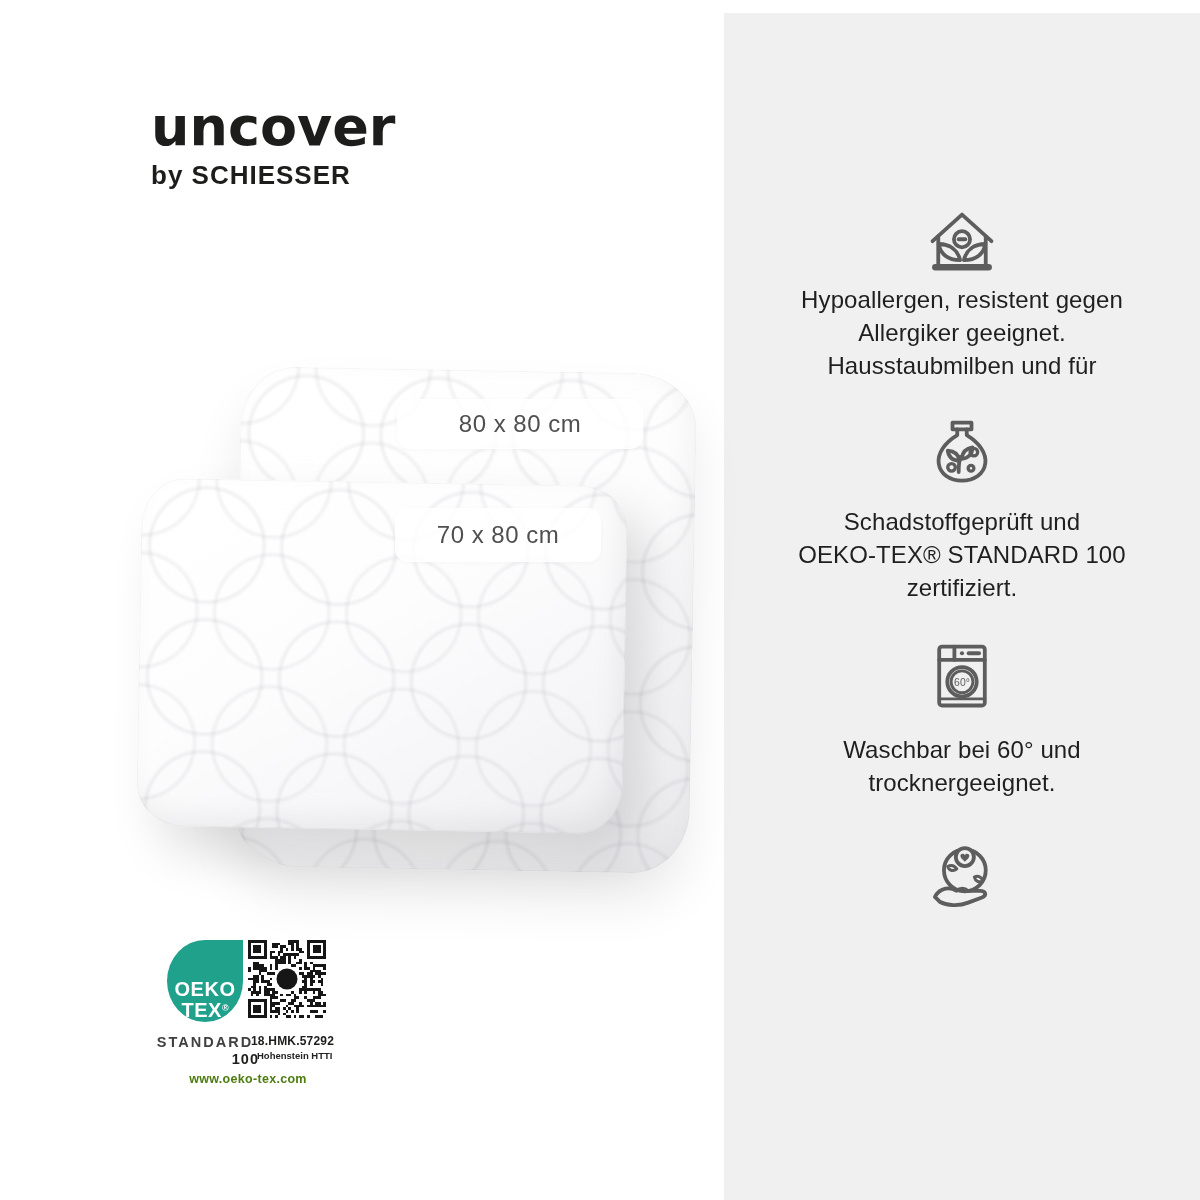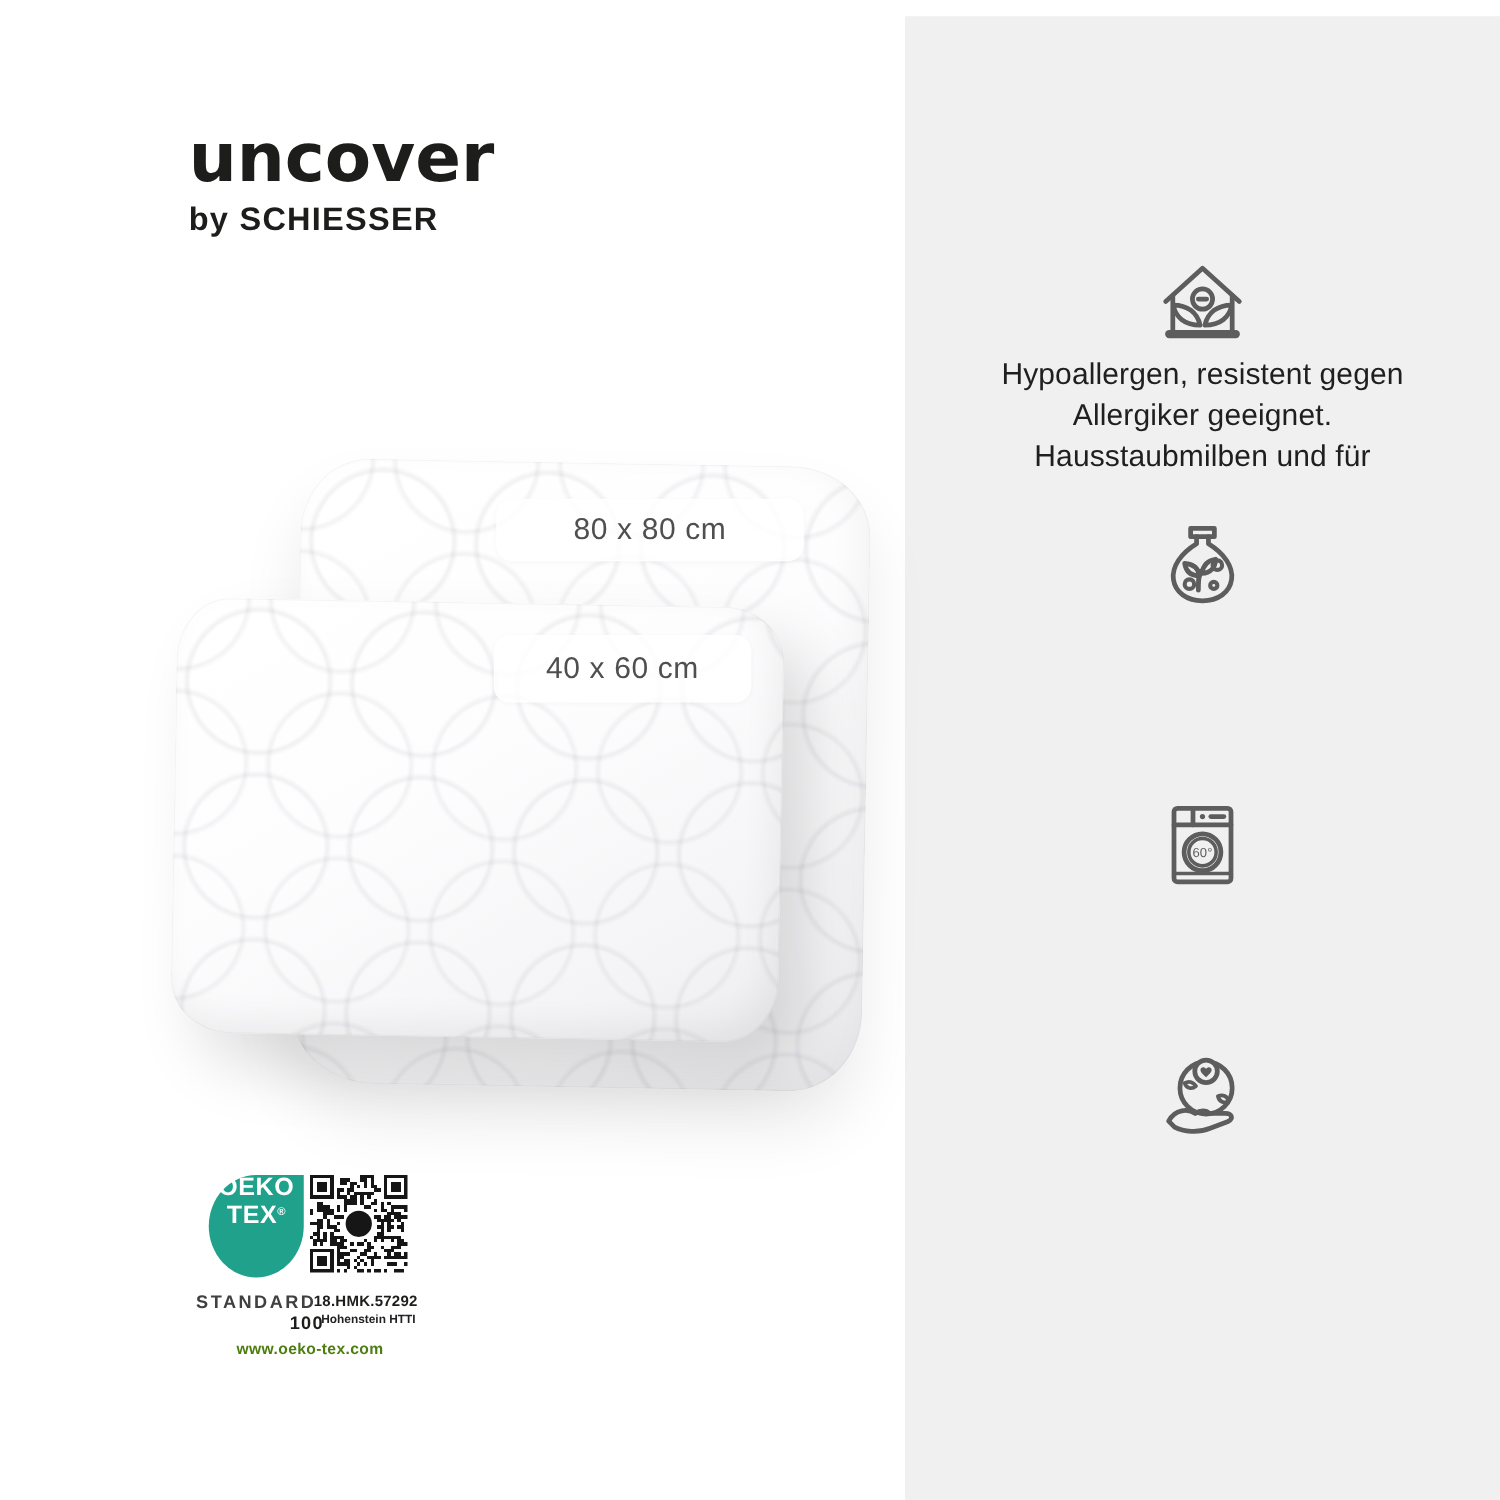--- a/index.html
+++ b/index.html
@@ -60,21 +60,21 @@
   }
   .badge-80{left:364px;top:399px;width:244px;height:48px;}
   .badge-40{left:362px;top:508px;width:204px;height:52px;}
 
   
   .cert{position:absolute;left:120px;top:938px;width:200px;height:160px;}
   .oeko-drop{
     position:absolute;left:14px;top:2px;width:76px;height:82px;
     background:#1fa18c;
     border-radius:50% 0 50% 50%;
-    display:flex;flex-direction:column;align-items:center;justify-content:flex-start;
+    display:flex;flex-direction:column;align-items:center;justify-content:flex-end;
     color:#ffffff;font-weight:700;font-size:20px;line-height:1.08;letter-spacing:0.5px;
   }
   .oeko-drop sup{font-size:9px;vertical-align:6px;letter-spacing:0;}
   .qr{position:absolute;left:95px;top:2px;width:78px;height:78px;}
   .cert-standard{position:absolute;left:0;top:96px;width:104px;text-align:center;
     font-weight:700;font-size:14.5px;letter-spacing:2px;color:#404040;}
   .cert-100{position:absolute;left:2px;top:113px;width:104px;text-align:right;
     font-weight:700;font-size:14.5px;letter-spacing:1px;color:#1d1d1b;}
   .cert-id{position:absolute;left:98px;top:96px;font-weight:700;font-size:12px;color:#1d1d1b;letter-spacing:0.2px;}
   .cert-inst{position:absolute;left:104px;top:112px;font-weight:700;font-size:9.5px;color:#222;}
@@ -106,21 +106,21 @@
       <div class="logo-sub">by SCHIESSER</div>
     </div>
 
     <div class="pillow pillow-big"></div>
     <div class="pillow pillow-small"></div>
 
     <div class="size-badge badge-80">
       <span>80 x 80 cm</span>
     </div>
     <div class="size-badge badge-40">
-      <span>40 x 60 cm</span>
+      <span>70 x 80 cm</span>
     </div>
 
     <div class="cert">
       <div class="oeko-drop">
         <span>OEKO</span>
         <span><span>TEX</span><sup>®</sup></span>
       </div>
       <svg id="qr" class="qr" viewBox="0 0 78 78">
           <g fill="#161616" shape-rendering="crispEdges">
             <rect x="40.34" y="0.00" width="2.69" height="2.69"></rect>
@@ -422,32 +422,41 @@
     <svg class="feature-icon icon-2 ficon" viewBox="0 0 80 80">
       <rect x="30" y="6" width="20" height="7"></rect>
       <path d="M35 13 L35 19 C22 27 14 38 15.5 49 C17 60 27 67 40 67 C53 67 63 60 64.5 49 C66 38 58 27 45 19 L45 13"></path>
       <path d="M36.5 58 C36.5 50 36.5 46 38.5 42"></path>
       <path d="M37.5 46 C30 46 26 42 25 35.5 C32.5 36 36.5 40 37.5 46 Z"></path>
       <path d="M39.5 44 C40.5 37 44.5 33 51 32 C51 39 46.5 43.5 39.5 44 Z"></path>
       <circle cx="52.5" cy="37" r="4" stroke-width="3.5"></circle>
       <circle cx="29" cy="53" r="4" stroke-width="3.5"></circle>
       <circle cx="49.5" cy="54" r="3" stroke-width="3.5"></circle>
     </svg>
+    <div class="feature-text text-2">
+      <div>Schadstoffgeprüft und</div>
+      <div>OEKO-TEX® STANDARD 100</div>
+      <div>zertifiziert.</div>
+    </div>
 
     <svg class="feature-icon icon-3 ficon" viewBox="0 0 80 80">
       <rect x="16" y="8" width="48" height="62" rx="3"></rect>
       <path d="M16 22 H64"></path>
       <path d="M32 8 V22"></path>
       <circle cx="40" cy="15" r="2.2" fill="#5d5d5d" stroke="none"></circle>
       <path d="M47 15 H58"></path>
       <circle cx="40" cy="45" r="15.5"></circle>
       <circle cx="40" cy="45" r="11.5" stroke-width="3"></circle>
       <path d="M16 63 H64" stroke-width="3"></path>
       <text class="washer-temp" x="40" y="49" text-anchor="middle">60°</text>
     </svg>
+    <div class="feature-text text-3">
+      <div>Waschbar bei 60° und</div>
+      <div>trocknergeeignet.</div>
+    </div>
 
     <svg class="feature-icon icon-4 ficon" viewBox="0 0 80 80">
       <circle cx="43" cy="33" r="22"></circle>
       <path d="M25 29 C29 26.5 32.5 28.5 34.5 31.5 C31 34.5 26.5 33.5 25 29 Z" stroke-width="3.2"></path>
       <path d="M53 40 C57 38 61 40 62 44 C58 46.5 54 44.5 53 40 Z" stroke-width="3.2"></path>
       <circle cx="43" cy="19" r="9.5" fill="#f0f0f0"></circle>
       <path d="M43 24 C40.5 21.5 38.3 20 38.3 17.7 C38.3 15.4 41.5 14.6 43 16.9 C44.5 14.6 47.7 15.4 47.7 17.7 C47.7 20 45.5 21.5 43 24 Z" fill="#5d5d5d" stroke="none"></path>
       <path d="M11.5 61 C17 50.5 28 50.5 34 54.5 C38 51.5 43 51.5 46 54.5 L59 54.5 C65 54.5 66.5 59 61 61.5 L46.5 67 C36.5 71 24 70 16.5 66 Z"></path>
     </svg>
 

